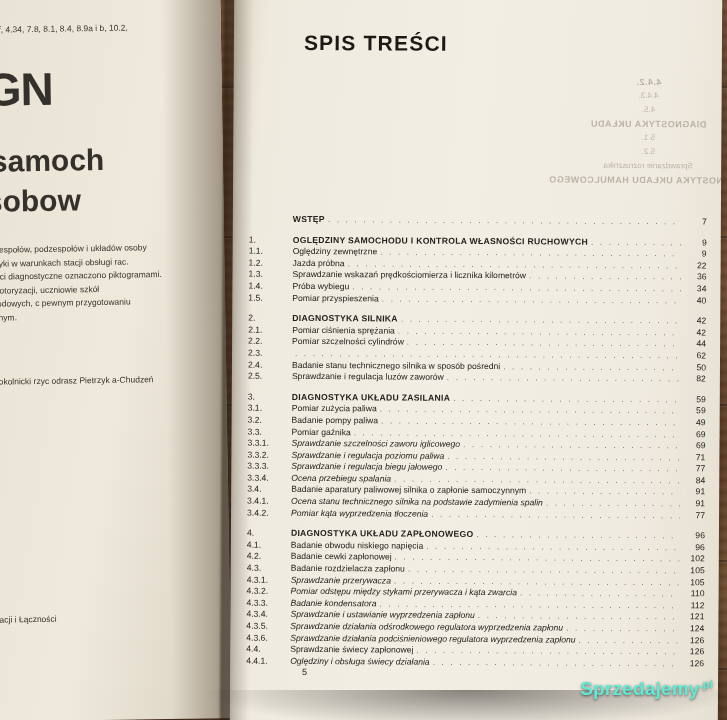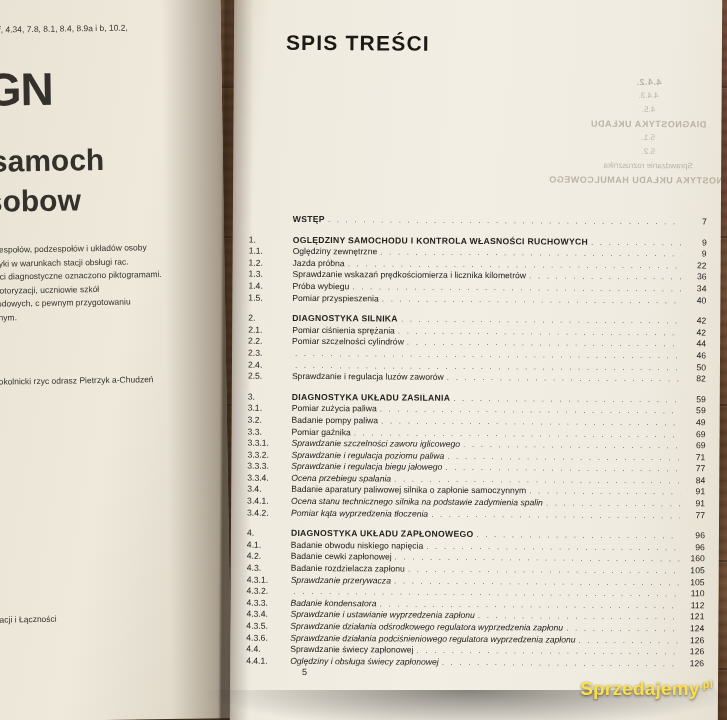--- a/index.html
+++ b/index.html
@@ -80,21 +80,21 @@
   
   .ghost{
     position:absolute;left:300px;top:78px;width:230px;
     color:rgba(120,112,96,0.45);font-size:8px;line-height:14px;text-align:center;
     transform:scaleX(-1);
     pointer-events:none;
   }
   .ghost .g-h{font-weight:bold;font-size:9px;letter-spacing:0.5px;}
   
   .toc-title{
-    position:absolute;left:52px;top:36px;
+    position:absolute;left:70px;top:36px;
     font-weight:bold;font-size:21px;letter-spacing:1.2px;color:#1b1a17;
   }
   .toc{
     position:absolute;left:16px;top:215px;width:458px;
     font-size:8.6px;line-height:11.6px;color:#23221e;
   }
   .row{display:flex;align-items:baseline;white-space:nowrap;}
   .num{width:44px;flex:0 0 44px;}
   .txt{flex:0 0 auto;}
   .dots{
@@ -108,21 +108,21 @@
   .hdr .txt{font-weight:bold;letter-spacing:0.3px;}
   .hdr{margin-top:4px;}
   .ital .txt{font-style:italic;}
   .spacer{height:5px;}
   .folio{
     position:absolute;left:72px;top:672px;font-size:9px;color:#2b2a26;
   }
   
   .wm{
     position:absolute;right:14px;bottom:20px;
-    font-size:19px;font-weight:bold;color:#fde047;
+    font-size:19px;font-weight:bold;color:#5eead4;
     text-shadow:0 1px 3px rgba(0,0,0,0.6);
     letter-spacing:0.2px;
     text-align:center;
   }
   .wm .tld{font-size:11px;vertical-align:super;}
 </style>
 </head>
 <body>
 
 <div class="desk">
@@ -222,24 +222,25 @@
         </div>
         <div class="row ">
           <span class="num">2.2.</span>
           <span class="txt">Pomiar szczelności cylindrów</span>
           <span class="dots">. . . . . . . . . . . . . . . . . . . . . . . . . . . . . . . . . . . . . . . . . . . . . . . . . . . . . . . . . . . . . . . . . . . . . . . . . . . . . . . . . . . . . . . . . . </span>
           <span class="pg">44</span>
         </div>
         <div class="row ">
           <span class="num">2.3.</span>
           <span class="dots">. . . . . . . . . . . . . . . . . . . . . . . . . . . . . . . . . . . . . . . . . . . . . . . . . . . . . . . . . . . . . . . . . . . . . . . . . . . . . . . . . . . . . . . . . . </span>
-          <span class="pg">46</span>
+          <span class="pg">62</span>
         </div>
         <div class="row ">
           <span class="num">2.4.</span>
+          <span class="txt">Badanie stanu technicznego silnika w sposób pośredni</span>
           <span class="dots">. . . . . . . . . . . . . . . . . . . . . . . . . . . . . . . . . . . . . . . . . . . . . . . . . . . . . . . . . . . . . . . . . . . . . . . . . . . . . . . . . . . . . . . . . . </span>
           <span class="pg">50</span>
         </div>
         <div class="row ">
           <span class="num">2.5.</span>
           <span class="txt">Sprawdzanie i regulacja luzów zaworów</span>
           <span class="dots">. . . . . . . . . . . . . . . . . . . . . . . . . . . . . . . . . . . . . . . . . . . . . . . . . . . . . . . . . . . . . . . . . . . . . . . . . . . . . . . . . . . . . . . . . . </span>
           <span class="pg">82</span>
         </div>
         <div class="spacer"></div>
@@ -319,36 +320,37 @@
         <div class="row ">
           <span class="num">4.1.</span>
           <span class="txt">Badanie obwodu niskiego napięcia</span>
           <span class="dots">. . . . . . . . . . . . . . . . . . . . . . . . . . . . . . . . . . . . . . . . . . . . . . . . . . . . . . . . . . . . . . . . . . . . . . . . . . . . . . . . . . . . . . . . . . </span>
           <span class="pg">96</span>
         </div>
         <div class="row ">
           <span class="num">4.2.</span>
           <span class="txt">Badanie cewki zapłonowej</span>
           <span class="dots">. . . . . . . . . . . . . . . . . . . . . . . . . . . . . . . . . . . . . . . . . . . . . . . . . . . . . . . . . . . . . . . . . . . . . . . . . . . . . . . . . . . . . . . . . . </span>
-          <span class="pg">160</span>
+          <span class="pg">102</span>
         </div>
         <div class="row ">
           <span class="num">4.3.</span>
           <span class="txt">Badanie rozdzielacza zapłonu</span>
           <span class="dots">. . . . . . . . . . . . . . . . . . . . . . . . . . . . . . . . . . . . . . . . . . . . . . . . . . . . . . . . . . . . . . . . . . . . . . . . . . . . . . . . . . . . . . . . . . </span>
           <span class="pg">105</span>
         </div>
         <div class="row ital">
           <span class="num">4.3.1.</span>
           <span class="txt">Sprawdzanie przerywacza</span>
           <span class="dots">. . . . . . . . . . . . . . . . . . . . . . . . . . . . . . . . . . . . . . . . . . . . . . . . . . . . . . . . . . . . . . . . . . . . . . . . . . . . . . . . . . . . . . . . . . </span>
           <span class="pg">105</span>
         </div>
         <div class="row ital">
           <span class="num">4.3.2.</span>
+          <span class="txt">Pomiar odstępu między stykami przerywacza i kąta zwarcia</span>
           <span class="dots">. . . . . . . . . . . . . . . . . . . . . . . . . . . . . . . . . . . . . . . . . . . . . . . . . . . . . . . . . . . . . . . . . . . . . . . . . . . . . . . . . . . . . . . . . . </span>
           <span class="pg">110</span>
         </div>
         <div class="row ital">
           <span class="num">4.3.3.</span>
           <span class="txt">Badanie kondensatora</span>
           <span class="dots">. . . . . . . . . . . . . . . . . . . . . . . . . . . . . . . . . . . . . . . . . . . . . . . . . . . . . . . . . . . . . . . . . . . . . . . . . . . . . . . . . . . . . . . . . . </span>
           <span class="pg">112</span>
         </div>
         <div class="row ital">
@@ -370,21 +372,21 @@
           <span class="pg">126</span>
         </div>
         <div class="row ">
           <span class="num">4.4.</span>
           <span class="txt">Sprawdzanie świecy zapłonowej</span>
           <span class="dots">. . . . . . . . . . . . . . . . . . . . . . . . . . . . . . . . . . . . . . . . . . . . . . . . . . . . . . . . . . . . . . . . . . . . . . . . . . . . . . . . . . . . . . . . . . </span>
           <span class="pg">126</span>
         </div>
         <div class="row ital">
           <span class="num">4.4.1.</span>
-          <span class="txt">Oględziny i obsługa świecy zapłonowej</span>
+          <span class="txt">Oględziny i obsługa świecy działania</span>
           <span class="dots">. . . . . . . . . . . . . . . . . . . . . . . . . . . . . . . . . . . . . . . . . . . . . . . . . . . . . . . . . . . . . . . . . . . . . . . . . . . . . . . . . . . . . . . . . . </span>
           <span class="pg">126</span>
         </div>
       </div>
 
     <div class="folio">5</div>
   </div>
 
   <div class="gutter"></div>
   <div class="shadow-bottom"></div>

